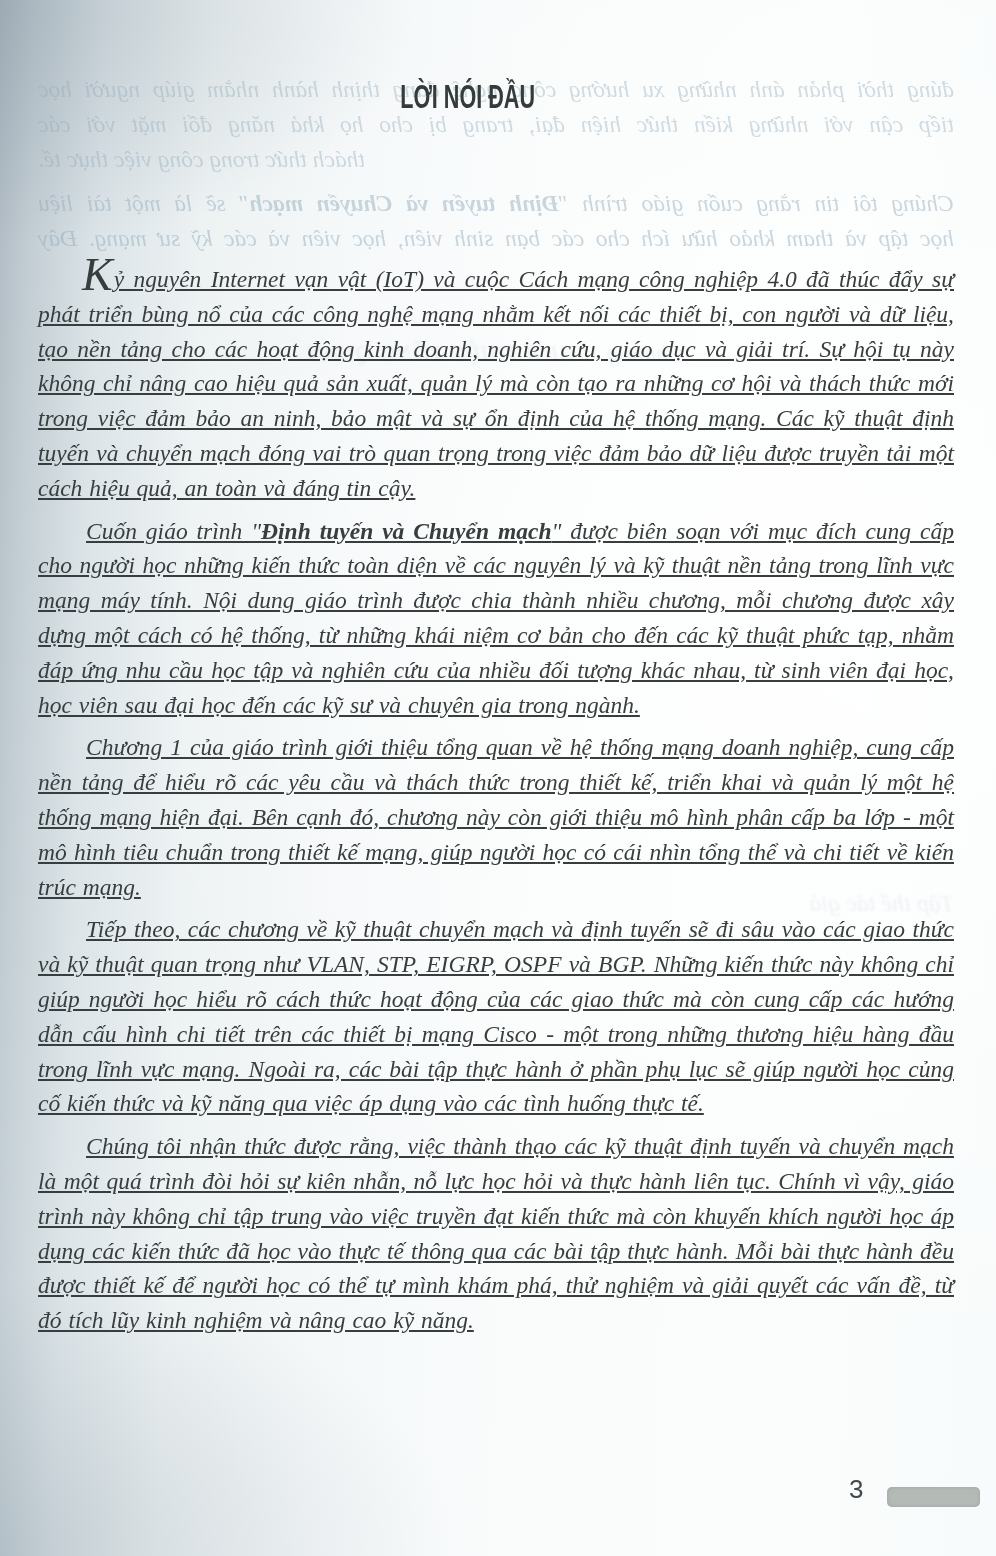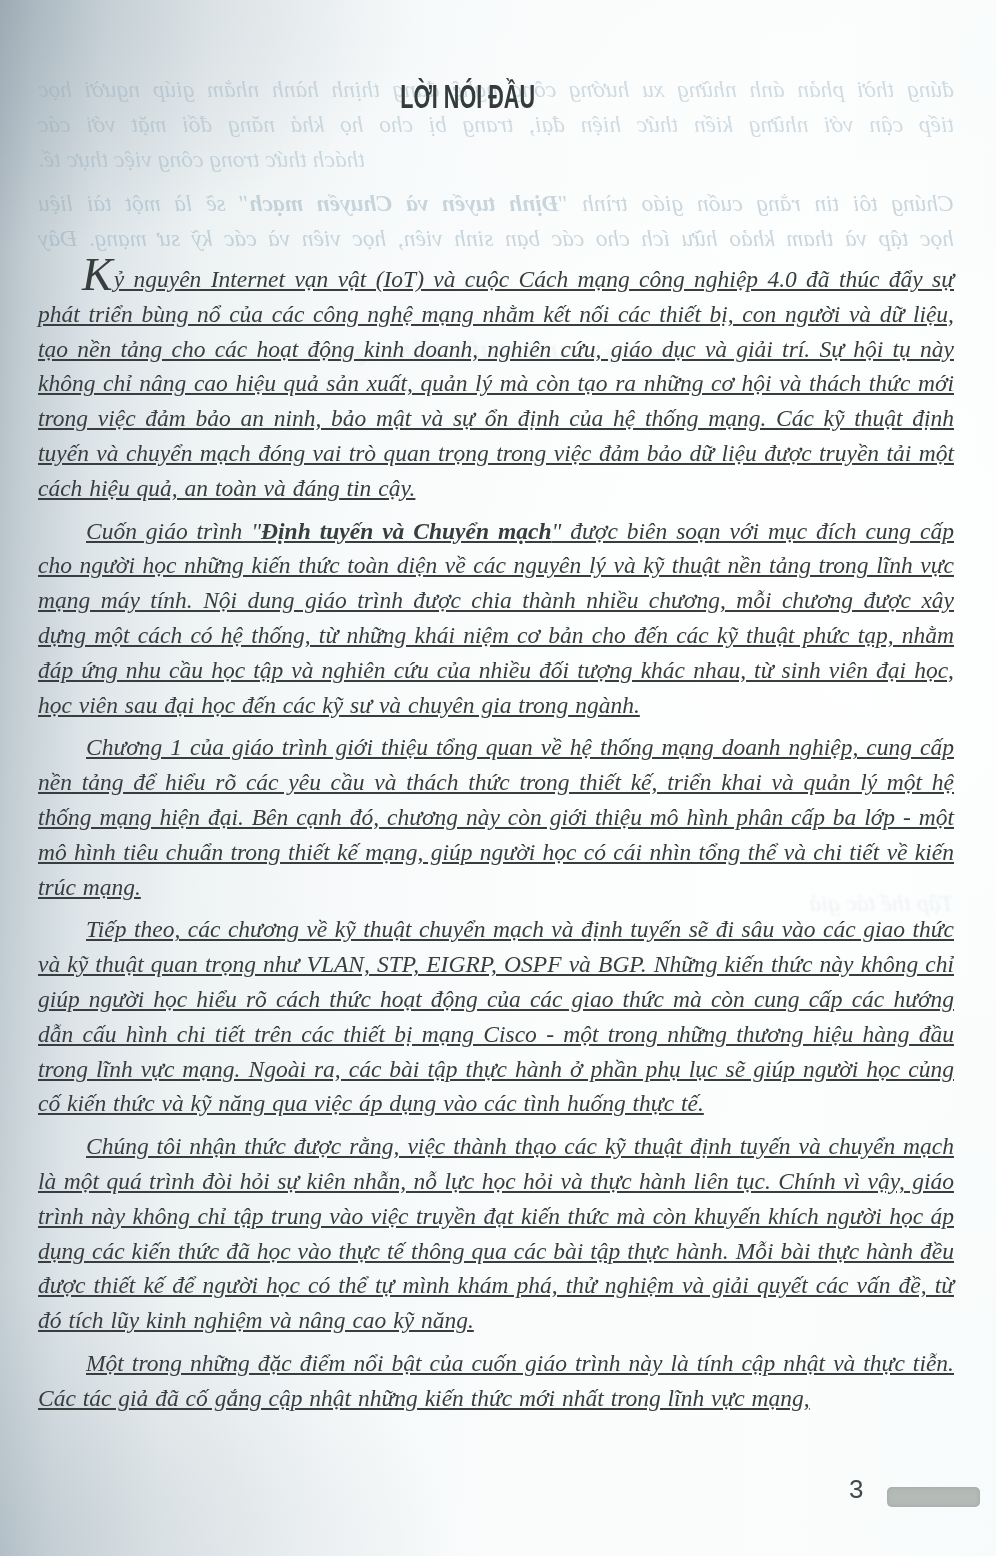--- a/index.html
+++ b/index.html
@@ -111,19 +111,18 @@
   <div class="title-wrap">
     <span class="title">LỜI NÓI ĐẦU</span>
   </div>
 
   <div class="content">
       <p class="para first"><span class="dropcap">K</span><span>ỷ nguyên Internet vạn vật (IoT) và cuộc Cách mạng công nghiệp 4.0 đã thúc đẩy sự phát triển bùng nổ của các công nghệ mạng nhằm kết nối các thiết bị, con người và dữ liệu, tạo nền tảng cho các hoạt động kinh doanh, nghiên cứu, giáo dục và giải trí. Sự hội tụ này không chỉ nâng cao hiệu quả sản xuất, quản lý mà còn tạo ra những cơ hội và thách thức mới trong việc đảm bảo an ninh, bảo mật và sự ổn định của hệ thống mạng. Các kỹ thuật định tuyến và chuyển mạch đóng vai trò quan trọng trong việc đảm bảo dữ liệu được truyền tải một cách hiệu quả, an toàn và đáng tin cậy.</span></p>
       <p class="para"><span>Cuốn giáo trình "</span><span class="bold">Định tuyến và Chuyển mạch</span><span>" được biên soạn với mục đích cung cấp cho người học những kiến thức toàn diện về các nguyên lý và kỹ thuật nền tảng trong lĩnh vực mạng máy tính. Nội dung giáo trình được chia thành nhiều chương, mỗi chương được xây dựng một cách có hệ thống, từ những khái niệm cơ bản cho đến các kỹ thuật phức tạp, nhằm đáp ứng nhu cầu học tập và nghiên cứu của nhiều đối tượng khác nhau, từ sinh viên đại học, học viên sau đại học đến các kỹ sư và chuyên gia trong ngành.</span></p>
       <p class="para"><span>Chương 1 của giáo trình giới thiệu tổng quan về hệ thống mạng doanh nghiệp, cung cấp nền tảng để hiểu rõ các yêu cầu và thách thức trong thiết kế, triển khai và quản lý một hệ thống mạng hiện đại. Bên cạnh đó, chương này còn giới thiệu mô hình phân cấp ba lớp - một mô hình tiêu chuẩn trong thiết kế mạng, giúp người học có cái nhìn tổng thể và chi tiết về kiến trúc mạng.</span></p>
       <p class="para"><span>Tiếp theo, các chương về kỹ thuật chuyển mạch và định tuyến sẽ đi sâu vào các giao thức và kỹ thuật quan trọng như VLAN, STP, EIGRP, OSPF và BGP. Những kiến thức này không chỉ giúp người học hiểu rõ cách thức hoạt động của các giao thức mà còn cung cấp các hướng dẫn cấu hình chi tiết trên các thiết bị mạng Cisco - một trong những thương hiệu hàng đầu trong lĩnh vực mạng. Ngoài ra, các bài tập thực hành ở phần phụ lục sẽ giúp người học củng cố kiến thức và kỹ năng qua việc áp dụng vào các tình huống thực tế.</span></p>
       <p class="para"><span>Chúng tôi nhận thức được rằng, việc thành thạo các kỹ thuật định tuyến và chuyển mạch là một quá trình đòi hỏi sự kiên nhẫn, nỗ lực học hỏi và thực hành liên tục. Chính vì vậy, giáo trình này không chỉ tập trung vào việc truyền đạt kiến thức mà còn khuyến khích người học áp dụng các kiến thức đã học vào thực tế thông qua các bài tập thực hành. Mỗi bài thực hành đều được thiết kế để người học có thể tự mình khám phá, thử nghiệm và giải quyết các vấn đề, từ đó tích lũy kinh nghiệm và nâng cao kỹ năng.</span></p>
-      <p class="para"><span>Một trong những đặc điểm nổi bật của cuốn giáo trình này là tính cập nhật và thực tiễn. Các tác giả đã cố gắng cập nhật những kiến thức mới nhất trong lĩnh vực mạng,</span></p>
     </div>
 
   <div class="page-num">3</div>
   <div class="footer-bar"></div>
 
 </div>
 
 </body></html>

